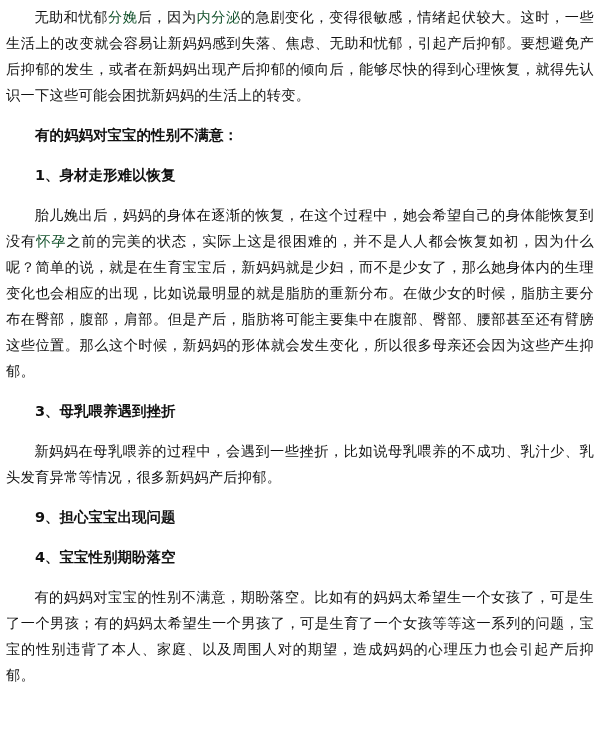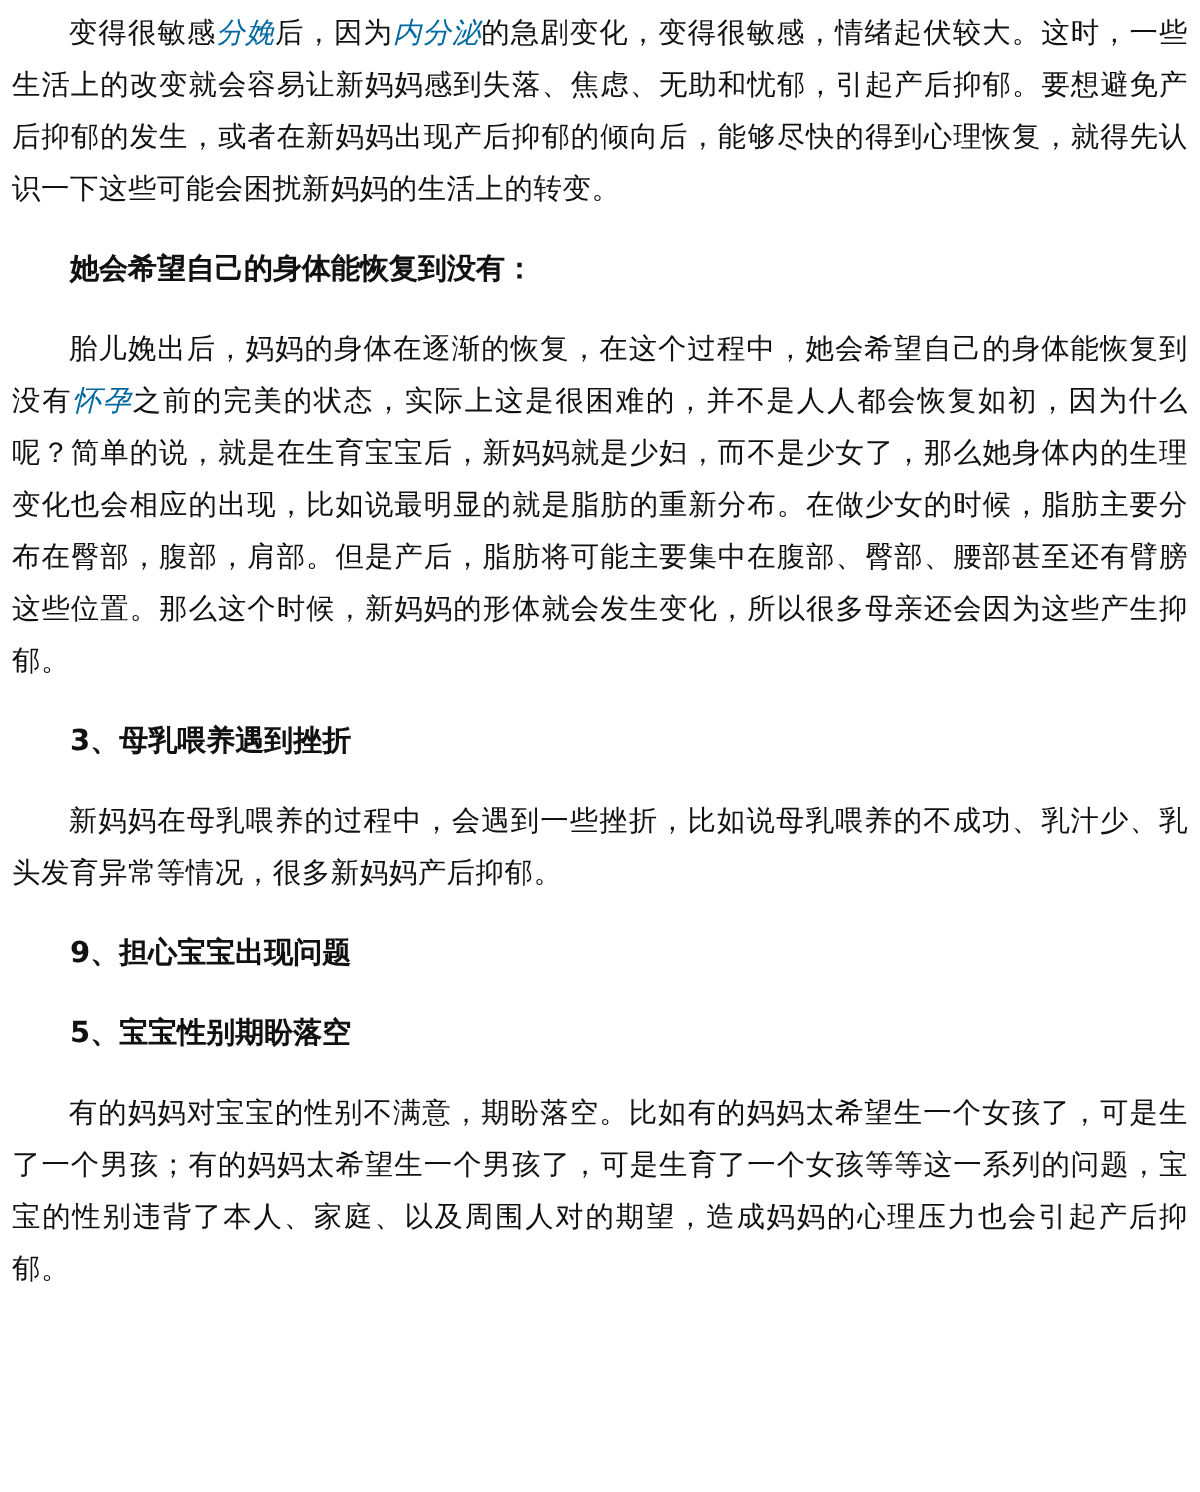--- a/index.html
+++ b/index.html
@@ -10,34 +10,35 @@
   }
   .article { padding: 4px 6px 0 6px; }
   .p {
     font-size: 14.2px; line-height: 26px; margin: 0 0 14px 0;
     text-indent: 2em; letter-spacing: 0.3px; text-align: justify;
   }
   .h {
     font-size: 14.5px; line-height: 26px; font-weight: bold;
     margin: 0 0 14px 0; padding-left: 2em;
   }
-  a.kw { color: #0369a1; text-decoration: none; font-style: italic; }
+  a.kw { color: #14532d; text-decoration: none; }
 </style>
 </head>
 <body>
 
 <div class="article">
 
-  <p class="p"><span>变得很敏感</span><a class="kw" href="#">分娩</a><span>后，因为</span><a class="kw" href="#">内分泌</a><span>的急剧变化，变得很敏感，情绪起伏较大。这时，一些生活上的改变就会容易让新妈妈感到失落、焦虑、无助和忧郁，引起产后抑郁。要想避免产后抑郁的发生，或者在新妈妈出现产后抑郁的倾向后，能够尽快的得到心理恢复，就得先认识一下这些可能会困扰新妈妈的生活上的转变。</span></p>
+  <p class="p"><span>无助和忧郁</span><a class="kw" href="#">分娩</a><span>后，因为</span><a class="kw" href="#">内分泌</a><span>的急剧变化，变得很敏感，情绪起伏较大。这时，一些生活上的改变就会容易让新妈妈感到失落、焦虑、无助和忧郁，引起产后抑郁。要想避免产后抑郁的发生，或者在新妈妈出现产后抑郁的倾向后，能够尽快的得到心理恢复，就得先认识一下这些可能会困扰新妈妈的生活上的转变。</span></p>
 
-  <p class="h">她会希望自己的身体能恢复到没有：</p>
+  <p class="h">有的妈妈对宝宝的性别不满意：</p>
 
+  <p class="h">1、身材走形难以恢复</p>
   <p class="p"><span>胎儿娩出后，妈妈的身体在逐渐的恢复，在这个过程中，她会希望自己的身体能恢复到没有</span><a class="kw" href="#">怀孕</a><span>之前的完美的状态，实际上这是很困难的，并不是人人都会恢复如初，因为什么呢？简单的说，就是在生育宝宝后，新妈妈就是少妇，而不是少女了，那么她身体内的生理变化也会相应的出现，比如说最明显的就是脂肪的重新分布。在做少女的时候，脂肪主要分布在臀部，腹部，肩部。但是产后，脂肪将可能主要集中在腹部、臀部、腰部甚至还有臂膀这些位置。那么这个时候，新妈妈的形体就会发生变化，所以很多母亲还会因为这些产生抑郁。</span></p>
 
   <p class="h">3、母乳喂养遇到挫折</p>
   <p class="p">新妈妈在母乳喂养的过程中，会遇到一些挫折，比如说母乳喂养的不成功、乳汁少、乳头发育异常等情况，很多新妈妈产后抑郁。</p>
 
   <p class="h">9、担心宝宝出现问题</p>
 
-  <p class="h">5、宝宝性别期盼落空</p>
+  <p class="h">4、宝宝性别期盼落空</p>
   <p class="p">有的妈妈对宝宝的性别不满意，期盼落空。比如有的妈妈太希望生一个女孩了，可是生了一个男孩；有的妈妈太希望生一个男孩了，可是生育了一个女孩等等这一系列的问题，宝宝的性别违背了本人、家庭、以及周围人对的期望，造成妈妈的心理压力也会引起产后抑郁。</p>
 
 </div>
 
 </body></html>

